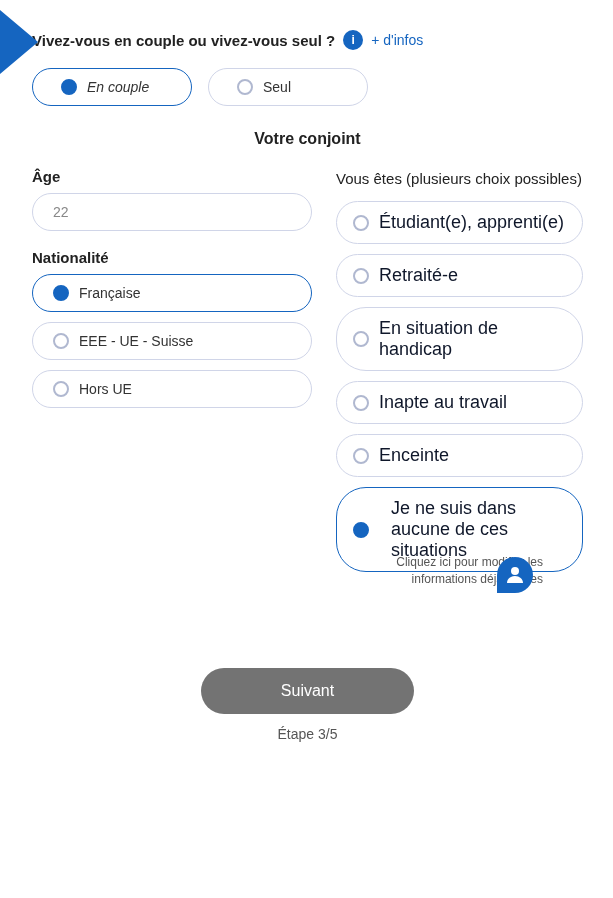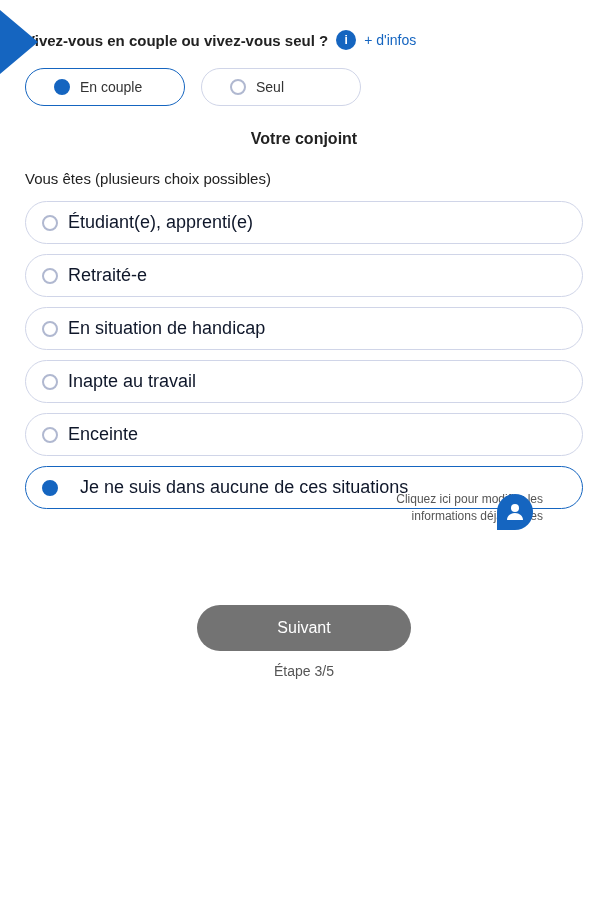--- a/index.html
+++ b/index.html
@@ -17,21 +17,21 @@
       height: 0;
       border-top: 32px solid transparent;
       border-bottom: 32px solid transparent;
       border-left: 38px solid #1565c0;
       position: absolute;
       top: 10px;
       left: 0;
     }
 
     .main-content {
-      padding: 20px 30px 100px 25px;
+      padding: 20px 30px 100px 32px;
       margin-top: 10px;
     }
 
     .question-row {
       display: flex;
       align-items: center;
       gap: 8px;
       margin-bottom: 18px;
       flex-wrap: wrap;
     }
@@ -77,20 +77,21 @@
       border: 1.5px solid #d0d5e8;
       border-radius: 30px;
       padding: 10px 28px;
       cursor: pointer;
       min-width: 160px;
       background: #fff;
     }
 
     .radio-option.selected {
       border-color: #1565c0;
+      font-style: italic;
     }
 
     .radio-dot {
       width: 16px;
       height: 16px;
       border-radius: 50%;
       border: 2px solid #b0b8d0;
       background: #fff;
       flex-shrink: 0;
     }
@@ -282,20 +283,41 @@
     <div class="radio-option">
       <div class="radio-dot"></div>
       <span class="radio-text">Seul</span>
     </div>
   </div>
 
   <div class="section-title">Votre conjoint</div>
 
   <div class="form-grid">
 
+    <div class="left-col">
+      <div class="field-label">Âge</div>
+      <input class="text-input" type="text" value="22" style="">
+
+      <div class="field-label nationality">Nationalité</div>
+
+      <div class="radio-option-stacked selected">
+        <div class="radio-dot filled"></div>
+        <span class="radio-text">Française</span>
+      </div>
+
+      <div class="radio-option-stacked">
+        <div class="radio-dot"></div>
+        <span class="radio-text">EEE - UE - Suisse</span>
+      </div>
+
+      <div class="radio-option-stacked">
+        <div class="radio-dot"></div>
+        <span class="radio-text">Hors UE</span>
+      </div>
+    </div>
 
     <div class="right-col">
       <div class="right-col-label">Vous êtes (plusieurs choix possibles)</div>
 
       <div class="checkbox-option">
         <div class="checkbox-dot"></div>
         <span class="checkbox-text">Étudiant(e), apprenti(e)</span>
       </div>
 
       <div class="checkbox-option">

